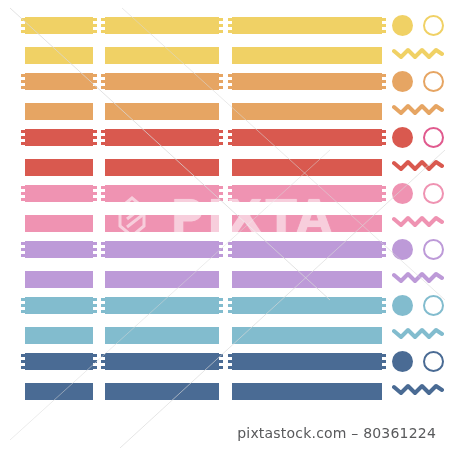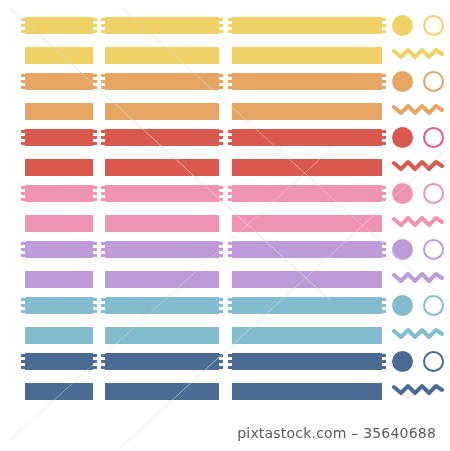--- a/index.html
+++ b/index.html
@@ -546,16 +546,29 @@
 
   <div class="wm-diag">
     <svg width="450" height="451" viewBox="0 0 450 451" xmlns="http://www.w3.org/2000/svg">
       <line x1="10" y1="8" x2="330" y2="300" stroke="#d8d8d8" stroke-width="1" opacity="0.75"></line>
       <line x1="122" y1="8" x2="445" y2="300" stroke="#d8d8d8" stroke-width="1" opacity="0.55"></line>
       <line x1="445" y1="150" x2="120" y2="448" stroke="#d8d8d8" stroke-width="1" opacity="0.65"></line>
       <line x1="330" y1="150" x2="10" y2="440" stroke="#d8d8d8" stroke-width="1" opacity="0.5"></line>
     </svg>
   </div>
 
-
-  <div class="footer">pixtastock.com – 35640688</div>
+  <div class="wm-center">
+    <span class="wm-mark">
+      <svg width="46" height="46" viewBox="0 0 46 46" xmlns="http://www.w3.org/2000/svg">
+        <g fill="none" stroke="#ffffff" stroke-width="3">
+          <path d="M5 14 L17 4 L29 14 L29 32 L17 42 L5 32 Z"></path>
+          <path d="M12 17 L22 9"></path>
+          <path d="M12 25 L30 11"></path>
+          <path d="M12 33 L30 19"></path>
+        </g>
+      </svg>
+    </span>
+    <span class="wm-text">PIXTA</span>
+  </div>
+
+  <div class="footer">pixtastock.com – 80361224</div>
 
 </div>
 
 </body></html>

